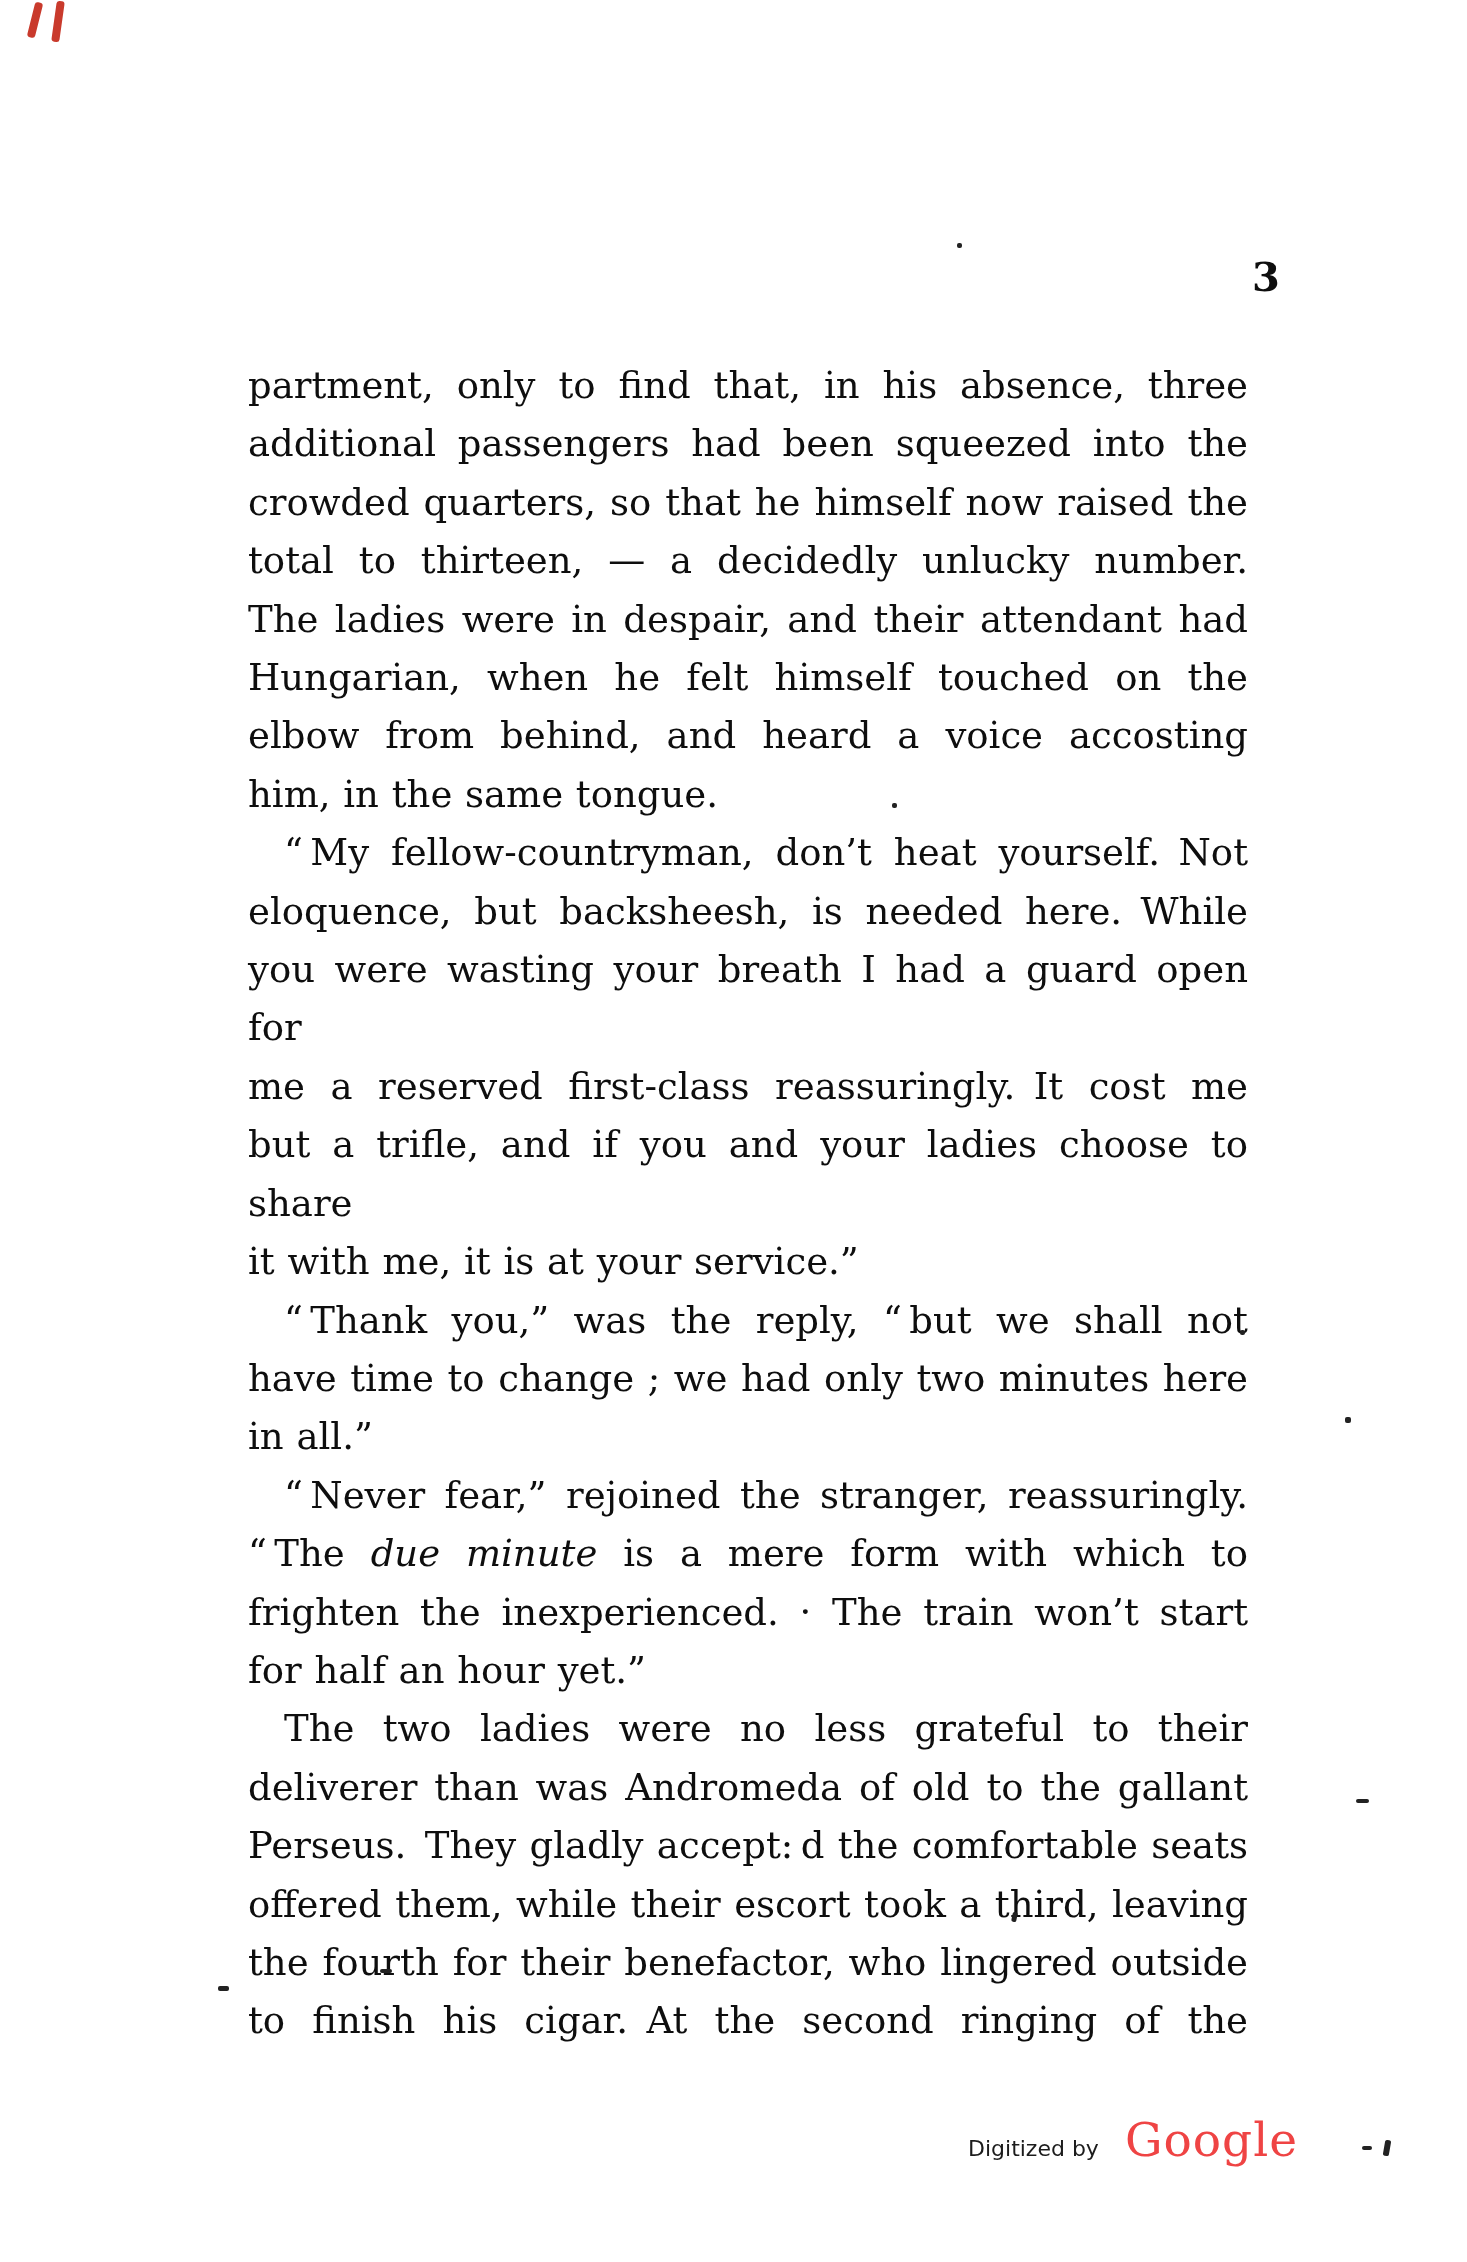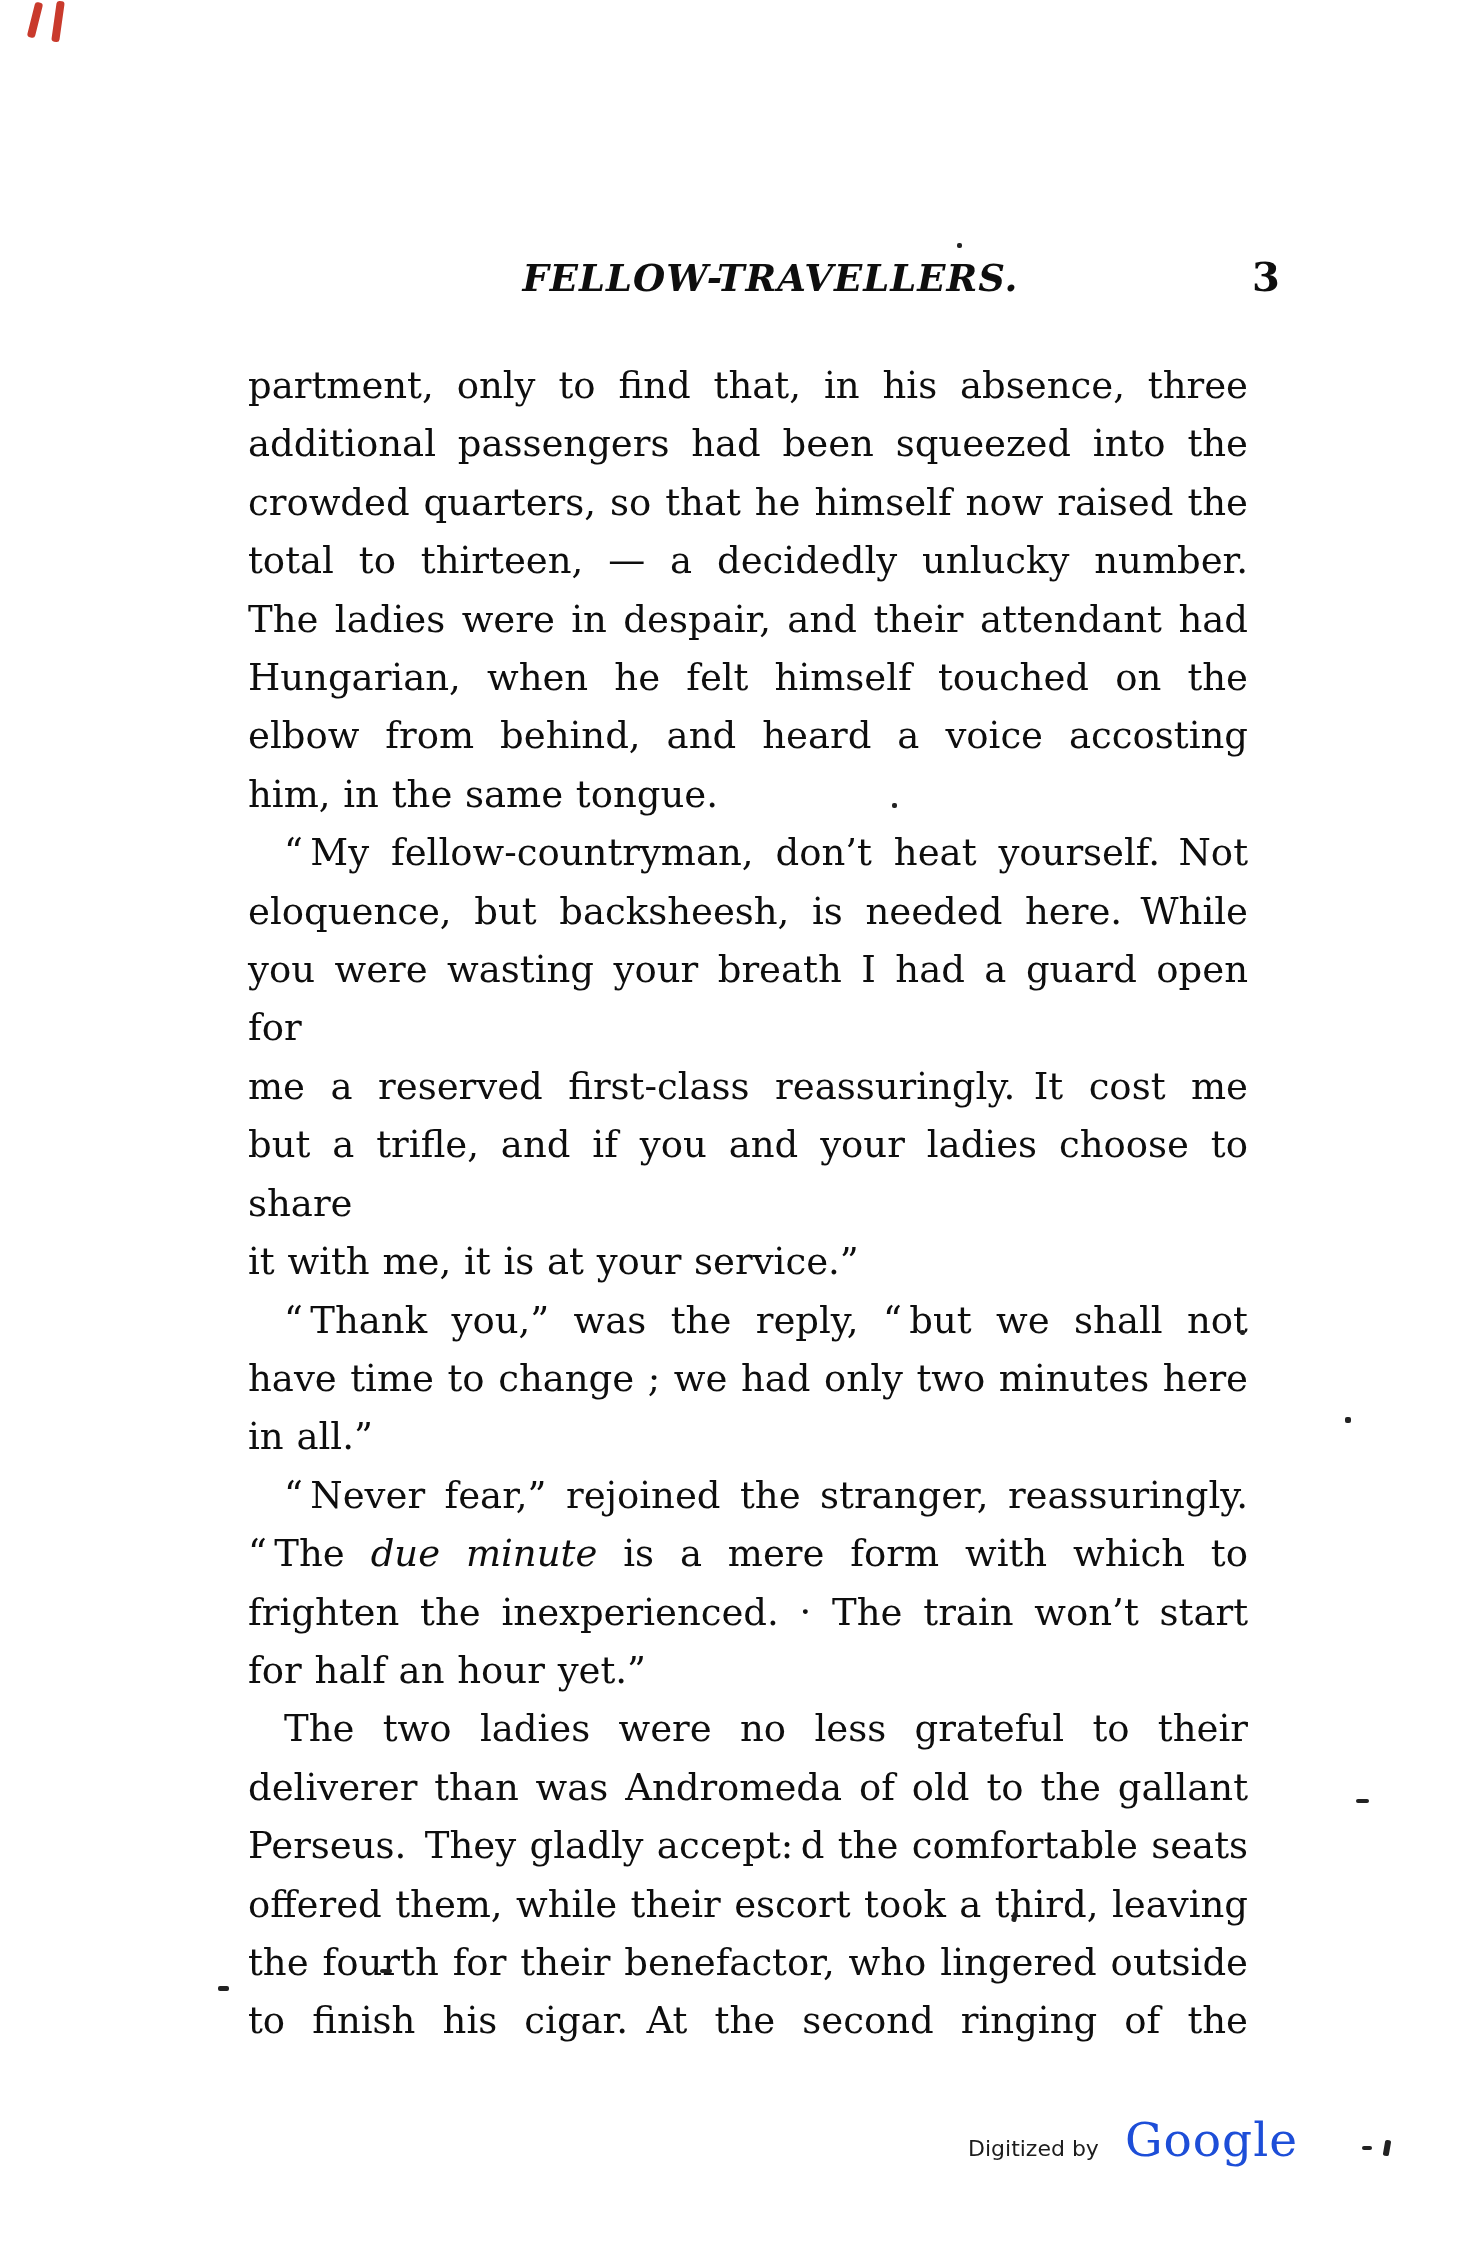--- a/index.html
+++ b/index.html
@@ -38,21 +38,21 @@
   .footer{
     position:absolute;left:968px;top:2112px;
     display:flex;align-items:baseline;gap:26px;white-space:nowrap;
   }
   .digitized{
     font-family:"DejaVu Sans","Liberation Sans",sans-serif;
     font-size:22px;color:#1c1c1c;
   }
   .google{
     font-family:"DejaVu Serif","Liberation Serif",serif;
-    font-size:47px;color:#1d4ed8;letter-spacing:1px;
+    font-size:47px;color:#ef4444;letter-spacing:1px;
   }
   
   .red-mark{position:absolute;background:var(--red_mark,#c93a2c);border-radius:3px;}
   .red-mark.m1{left:31px;top:2px;width:8px;height:36px;transform:rotate(14deg);}
   .red-mark.m2{left:54px;top:1px;width:8px;height:41px;transform:rotate(8deg);}
   
   .speck{position:absolute;background:#222222;border-radius:2px;}
   .sp1{left:957px;top:243px;width:5px;height:5px;}
   .sp2{left:892px;top:803px;width:5px;height:5px;}
   .sp3{left:1240px;top:1330px;width:5px;height:5px;}
@@ -65,21 +65,20 @@
   .sp10{left:1384px;top:2140px;width:6px;height:16px;transform:rotate(10deg);}
 </style>
 </head>
 <body>
 
 <div class="page">
 
   <div class="red-mark m1"></div>
   <div class="red-mark m2"></div>
 
-  <div class="running-header">FELLOW-TRAVELLERS.</div>
   <div class="page-number">3</div>
 
   <div class="text-body">
     <div class="ln j">partment, only to find that, in his absence, three</div>
     <div class="ln j">additional passengers had been squeezed into the</div>
     <div class="ln j">crowded quarters, so that he himself now raised the</div>
     <div class="ln j">total to thirteen, — a decidedly unlucky number.</div>
     <div class="ln j">The ladies were in despair, and their attendant had</div>
     <div class="ln j">Hungarian, when he felt himself touched on the</div>
     <div class="ln j">elbow from behind, and heard a voice accosting</div>

